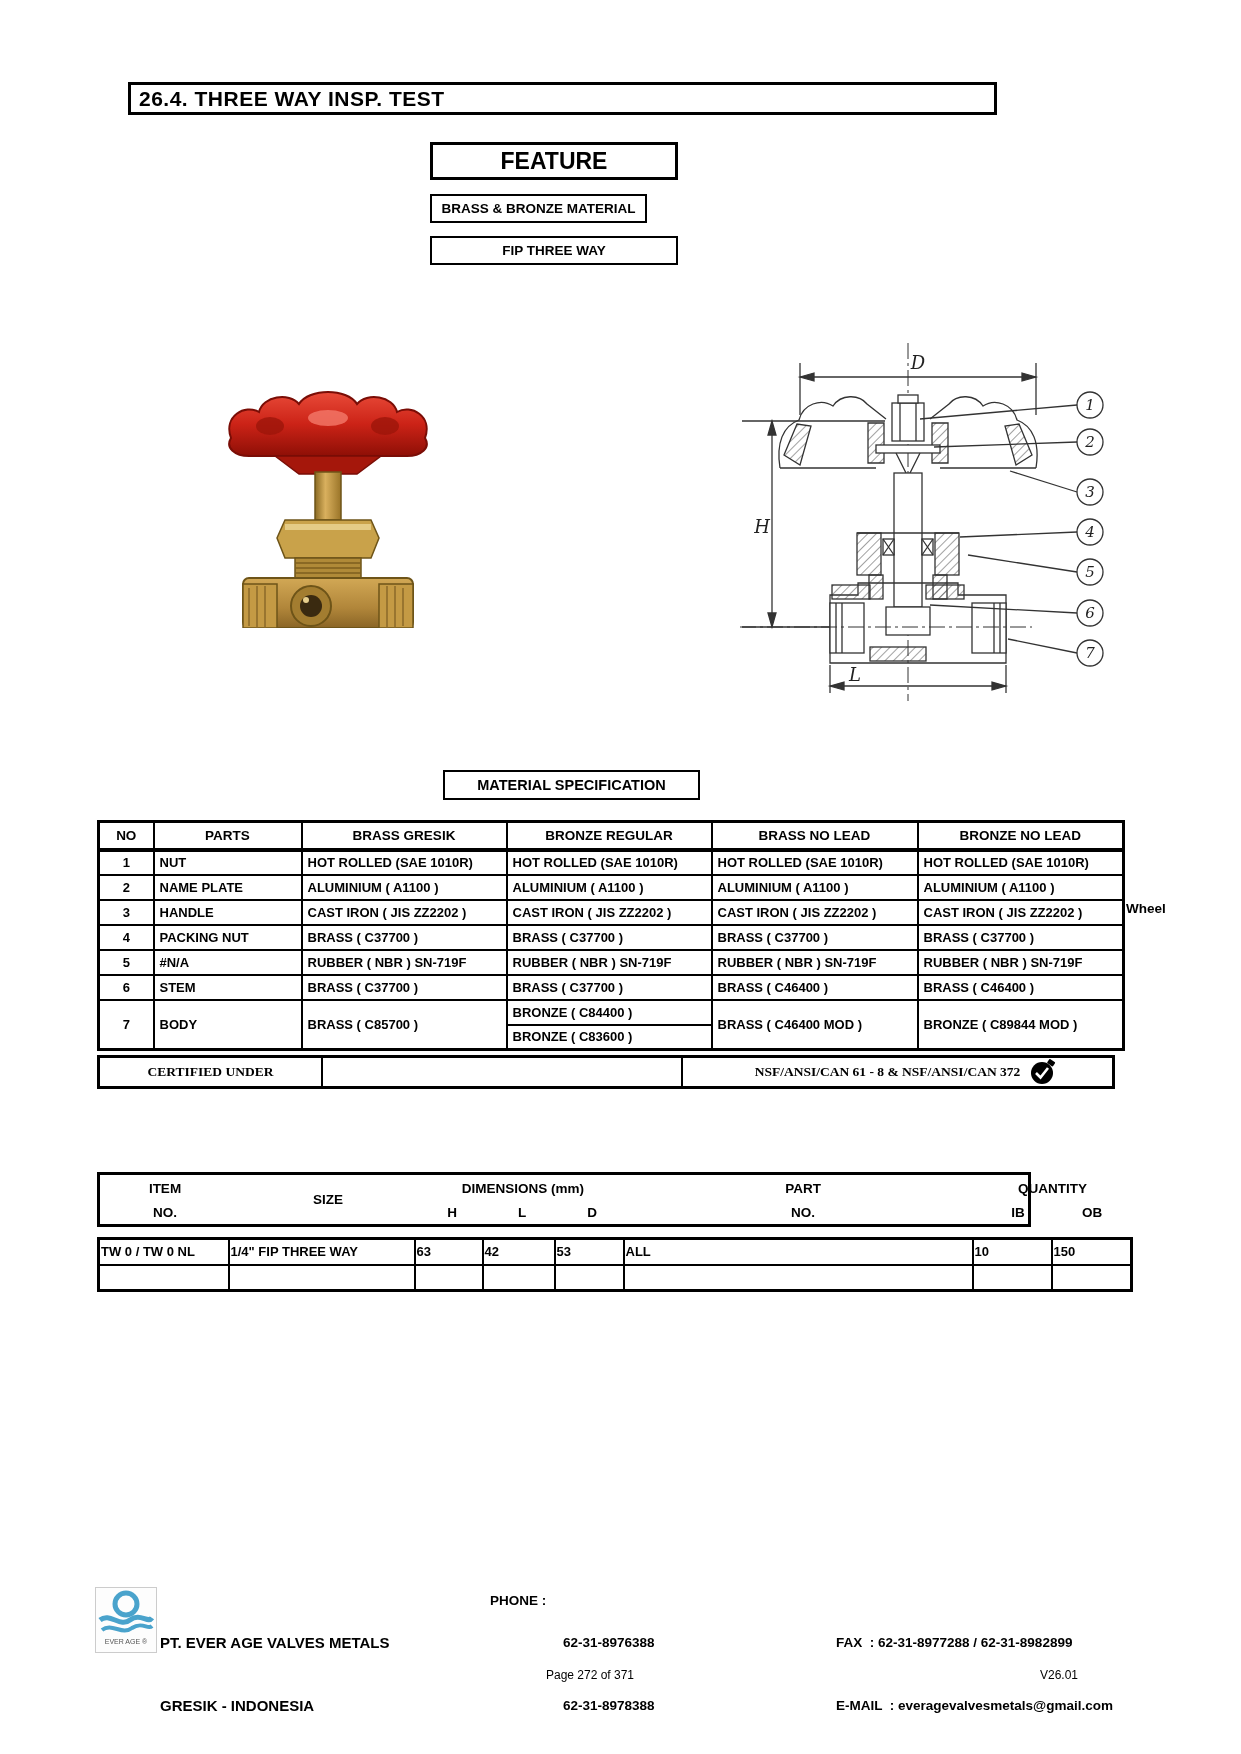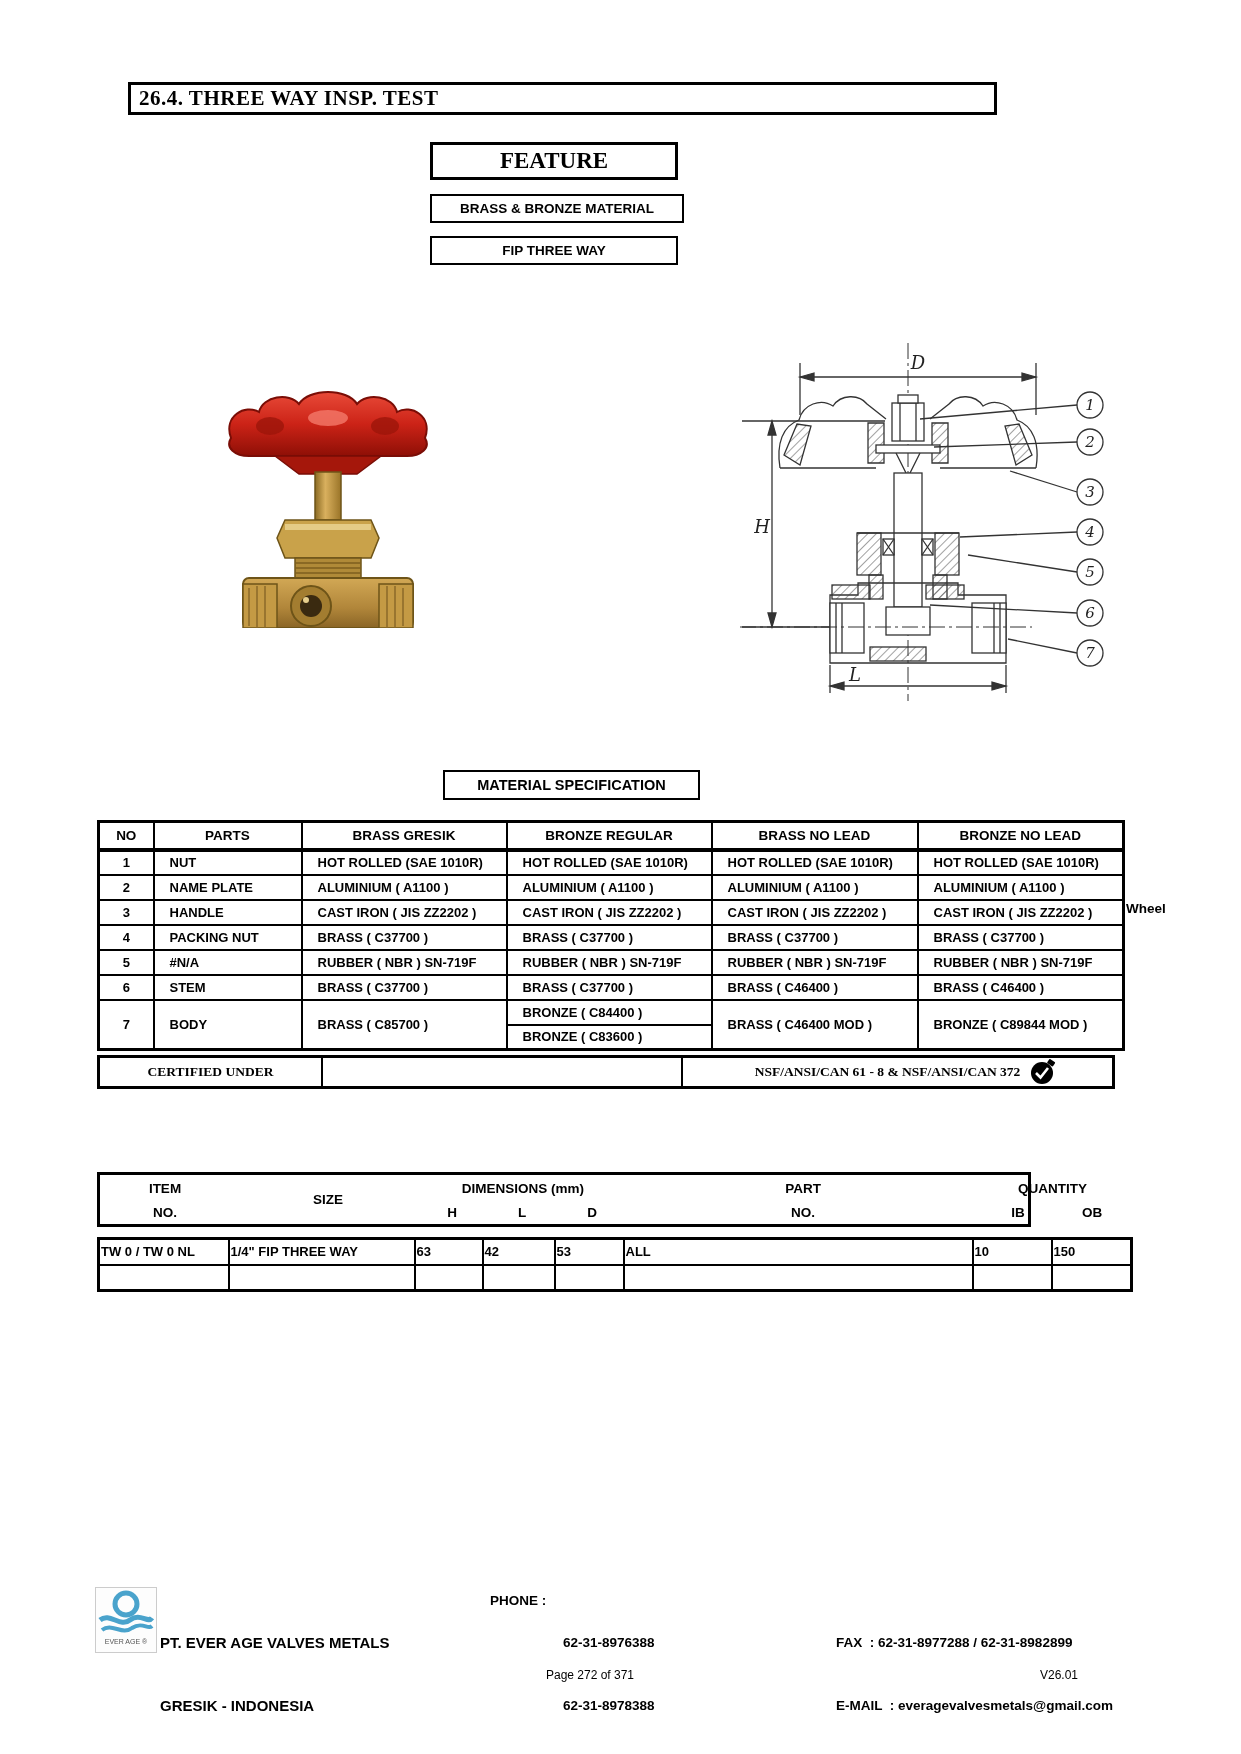--- a/index.html
+++ b/index.html
@@ -2,29 +2,29 @@
 <html><head>
 <meta charset="utf-8">
 <style>
   html,body{margin:0;padding:0;background:#888;}
   .page{
     position:relative;width:1241px;height:1754px;background:#ffffff;
     font-family:"Liberation Sans",sans-serif;color:#000;overflow:hidden;
     margin:0 auto;
   }
   .abs{position:absolute;}
-  .serif{font-family:Liberation Serif, serif;}
+  .serif{font-family:Liberation Sans, sans-serif;}
   .bold{font-weight:bold;}
   .box{position:absolute;border:3px solid #000;box-sizing:border-box;
        display:flex;align-items:center;justify-content:center;background:#fff;}
   .box2{border-width:2px;}
   
   table.spec{border-collapse:collapse;table-layout:fixed;width:1025px;background:#fff;}
   table.spec td,table.spec th{border:2px solid #000;font-size:13px;font-weight:bold;
-       padding:0 0 0 15px;text-align:left;overflow:hidden;white-space:nowrap;box-sizing:border-box;}
+       padding:0 0 0 5px;text-align:left;overflow:hidden;white-space:nowrap;box-sizing:border-box;}
   table.spec th{text-align:center;padding:0;font-size:13.5px;border-bottom:4px solid #000;height:28px;}
   table.spec td{height:25px;}
   table.spec td.c{text-align:center;padding:0;}
   table.spec{border:3px solid #000;}
   
   table.dim{border-collapse:collapse;table-layout:fixed;width:1033px;border:3px solid #000;background:#fff;}
   table.dim td{border:2px solid #000;font-size:13px;font-weight:bold;text-align:left;
        height:26px;overflow:hidden;white-space:nowrap;box-sizing:border-box;}
   .cert{position:absolute;border:3px solid #000;box-sizing:border-box;display:flex;background:#fff;}
   .cert .cell{border-right:2px solid #000;display:flex;align-items:center;justify-content:center;
@@ -39,21 +39,21 @@
 
 <div class="page">
 
   <div class="box" style="left:128px;top:82px;width:869px;height:33px;justify-content:flex-start;padding-left:8px;">
     <span class="serif bold" style="font-size:21px;letter-spacing:0.5px;">26.4.  THREE WAY INSP. TEST</span>
   </div>
 
   <div class="box" style="left:430px;top:142px;width:248px;height:38px;">
     <span class="serif bold" style="font-size:23px;">FEATURE</span>
   </div>
-  <div class="box box2" style="left:430px;top:194px;width:254px;height:29px;border-width:2px;">
+  <div class="box box2" style="left:430px;top:194px;width:217px;height:29px;border-width:2px;">
     <span class="bold" style="font-size:13.5px;">BRASS &amp; BRONZE MATERIAL</span>
   </div>
   <div class="box box2" style="left:430px;top:236px;width:248px;height:29px;border-width:2px;">
     <span class="bold" style="font-size:13.5px;">FIP THREE WAY</span>
   </div>
 
   <svg class="abs" style="left:215px;top:378px;" width="230" height="250" viewBox="0 0 230 250">
     <defs>
       <linearGradient id="redG" x1="0" y1="0" x2="0" y2="1">
         <stop offset="0" stop-color="#e84a38"></stop>

